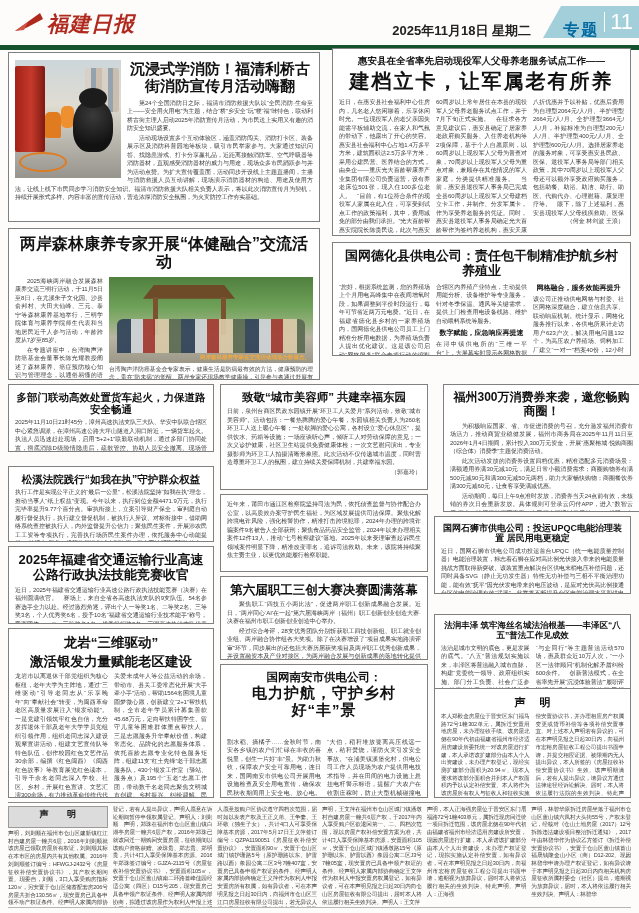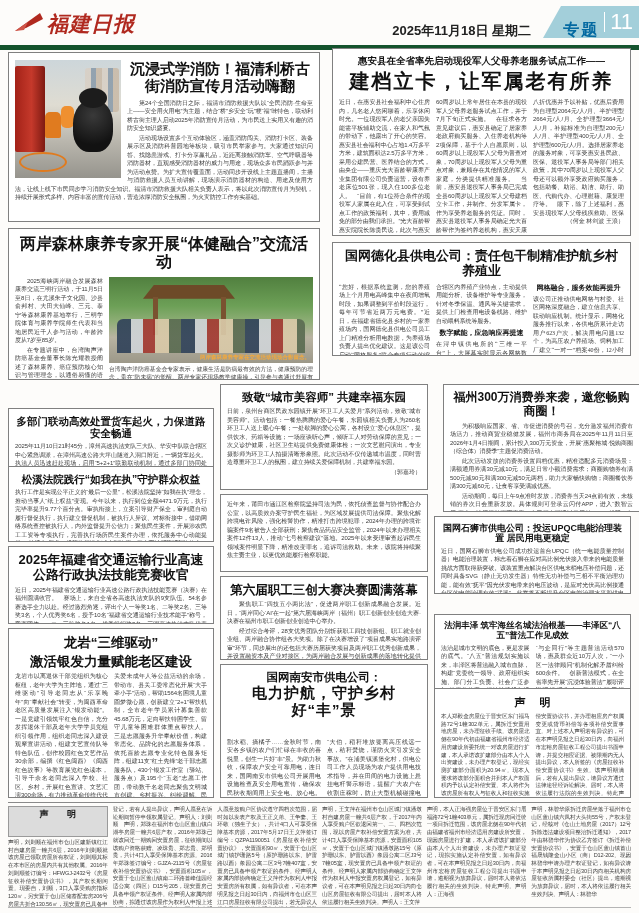--- a/index.html
+++ b/index.html
@@ -62,21 +62,21 @@
   .ly-hl{font-size:13.5px;margin:1px 0 3px;}
   .na-hl1{font-size:11.5px;margin:1px 0 0;}
   .na-hl2{font-size:15px;margin:0 0 19px;letter-spacing:1px;}
   
   .notice-title{font-size:11px;font-weight:bold;text-align:center;letter-spacing:14px;padding-left:14px;margin:1px 0 3px;color:#111;}
   .tiny{font-size:5.6px;line-height:1.38;color:#404040;text-align:justify;letter-spacing:-0.15px;}
   .bottom-band{position:absolute;left:8px;top:802px;width:623px;height:106px;border-top:1.5px solid #8a8a8a;
                border-bottom:1px solid #b5b5b5;padding-top:3px;display:flex;gap:5px;box-sizing:border-box;}
   .bottom-band .bcol{flex:1;min-width:0;overflow:hidden;}
   .bcol .bhd{background:#dcdcdc;border:1px solid #9a9a9a;font-size:9px;font-weight:bold;text-align:center;
-             letter-spacing:8px;padding:1px 0 15px 8px;margin-bottom:2px;color:#111;}
+             letter-spacing:8px;padding:1px 0 6px 8px;margin-bottom:2px;color:#111;}
 </style>
 </head>
 <body>
 
 <div class="page">
 
   <header class="masthead">
     <div class="logo">
       <span>
         <svg width="30" height="22" viewBox="0 0 30 22">
@@ -138,42 +138,42 @@
     <div class="colrow" style="height:132px;">
       <div class="body-t">近日，在惠安县社会福利中心住房内，几名老人悠闲聊着，乐享休闲时光。一位现役军人的老父亲因失能需平板辅助交流，在家人和气氛的带动下，他露出了开心的笑容。　惠安县社会福利中心占地1.4万多平方米，建筑面积达2.5万多平方米，采用公建民营、医养结合的方式，由央企——重庆光大百龄帮康养产业集团有限公司负责运营，设有养老床位501张，现入住100多位老人。　“目前，有1位符合条件的现役军人家属在此入住，可享受到试点工作的政策福利，其中，费用减免的部分由我们承担。”光大百龄帮惠安院院长陈贵民说，此次与惠安县退役军人事务局合作设立现役军人父母养老服务站，旨在关爱现役军人老年父母的生活需求，提供优质的服务保障。　今年6月，惠安县在全省率先启动</div>
       <div class="body-t">60周岁以上常年居住在本县的现役军人父母养老服务试点工作，并于7月下旬正式实施。　在征求各方意见建议后，惠安县确定了居家养老政府购买服务、入住养老机构等2项保障，基于个人自愿原则，以60周岁以上现役军人父母为普查对象，70周岁以上现役军人父母为重点对象，兼顾存在其他情况的军人家庭，分类提供精准服务。　当前，惠安县退役军人事务局已完成全县60周岁以上现役军人父母建档立卡工作，并制作、分发军属卡，作为享受养老服务的凭证。同时，惠安县退役军人事务局确定光大百龄帮作为签约养老机构，惠安天康智慧养老为居家养老政府购买服务签约机构。　按照规定，对于选择入住签约养老机构的，惠安县政府将给予养老费用</div>
       <div>
         <div class="body-t" style="max-height:118px;overflow:hidden;">八折优惠并予以补贴，优惠后费用为自理型2064元/人/月、半护理型2664元/人/月、全护理型3664元/人/月，补贴标准为自理型200元/人/月、半护理型400元/人/月、全护理型600元/人/月。选择居家养老的服务对象，可享受惠安县民政、医保、退役军人事务局等部门相关政策，其中70周岁以上现役军人父母还可以额外享受政府购买服务，包括助餐、助浴、助洁、助行、助医、代购代办、心理慰藉、康复理疗等。　眼下，除了上述福利，惠安县现役军人父母残疾救助、医保全额兜底参保、保险购买等服务政策也已逐渐落到实处，一旦条件成熟，即可付诸实施。　据介绍，下一步，惠安县将针对全县60周岁以上现役军人父母开展集中“大走访”，送相关入户宣传养老服务新政策，让更多人知晓，并鼓励踊跃申报。</div>
         <div class="sig">（何金 林剑波 王浪）</div>
       </div>
     </div>
   </section>
 
-  <section class="abox" style="left:332px;top:242px;width:299px;height:114px;font-family:Liberation Serif, serif;">
+  <section class="abox" style="left:332px;top:242px;width:299px;height:114px;">
     <h2 class="hl dehua-hl">国网德化县供电公司：责任包干制精准护航乡村养殖业</h2>
     <div class="colrow" style="height:106px;">
       <div>
         <div class="body-t">“您好，根据系统监测，您的养殖场上个月用电高峰集中在夜间增氧时段，如果调整到平价时段运行，每年可节省近两万元电费。”近日，在福建省德化县乡村的一家养殖场内，国网德化县供电公司员工上门精准分析用电数据，为养殖场负责人提出优化建议。这是该公司启动“网格服务”联合专项行动的缩影之一。</div>
         <div class="subhead">网格对接，养殖用电更精准</div>
 
       </div>
       <div>
         <div class="body-t">合辖区内养殖产业特点，主动提供用能分析、设备维护等专业服务，针对冬季保温、通风等关键需求，提供上门检查用电设备线路、维护自动喂料系统等服务。</div>
         <div class="subhead">数字赋能，应急响应再提速</div>
         <div class="body-t">在浔中镇供电所的“三维一平台”上，大屏幕实时显示各网格数据与服务动态，能自动识别电压异常、负荷突变，并向网格员发送预警。目前，该公司已为全部网格员配备移动服务终端，实现工单接收、现场处理、结果反馈全流程数字化，依托“平安德化·公众号”随手拍上报问题，确保养殖场通风、供水等关键设备故障得到快速处置。</div>
       </div>
       <div>
         <div class="subhead" style="margin-top:0;">网格融合，服务效能再提升</div>
         <div class="body-t" style="max-height:84px;overflow:hidden;">该公司正推动供电网格与村委、社区网格深度融合，建立信息共享、联动响应机制。统计显示，网格化服务推行以来，各供电所累计走访用户623户次，解决用电问题132个，为高压农户养殖场、饲料加工厂建立“一对一”档案40份，12小时内网上办电受理率保持99%以上。　网格化服务让责任更清晰、响应更迅速、服务更精准。下一步，国网德化县供电公司将健全完善网格服务机制，让每个网格都成为服务乡村振兴的坚强阵地，为现代农业发展提供坚实电力保障。</div>
         <div class="sig">（杨晓锋 李颖艳）</div>
       </div>
     </div>
   </section>
 
-  <section class="abox" style="left:8px;top:384px;width:206px;height:92px;margin-top:24px;">
+  <section class="abox" style="left:8px;top:384px;width:206px;height:68px;">
     <h3 class="hl sm-hl">多部门联动高效处置货车起火，力保道路安全畅通</h3>
     <div class="body-t" style="max-height:52px;">2025年11月10日21时45分，漳州高速执法支队三大队、华安中队联合辖区中心紧急调派，在漳州高速公路大坪山隧道入洞口附近，一辆货车起火。　执法人员迅速赶赴现场，启用“5+2+1”联勤联动机制，通过多部门协同处置，彻底消除D级险情隐患后，疏散管控、协助人员安全撤离、现场管制，引导车辆分流，消防官兵到场后，执法人员配合灭火，约一小时后明火被扑灭。经了解，货车运输合成木板，途中起火，驾驶员停靠无异常报警，明火扑灭后，执法人员协调养护部门清理现场，处置车辆货物，确保安全有序恢复通行。</div>
 
   </section>
 
   <section class="abox" style="left:8px;top:466px;width:206px;height:76px;">
     <h3 class="hl sm-hl">松溪法院践行“如我在执”守护群众权益</h3>
     <div class="body-t" style="max-height:50px;">执行工作是实现公平正义的“最后一公里”，松溪法院坚持“如我在执”理念，推动当事人“纸上权益”变现。今年以来，执行到位金额4471.9万元，执行完毕率提升9.77个百分点。审执衔接上，立案引导财产保全，审判庭自动履行督促执行，执行建立督促机制，被执行人异议、对标衔接中，借助网络系统查控被执行人，内外监督提升公信力；聚焦民生案件，开展涉农民工工资等专项执行，完善执行场所民生案件办理，依托服务中心动能提供“一站通办”服务，规范执行操作减少影响度，切实守护群众权益。</div>
     <div class="sig">（范陈颖 陈伟文）</div>
   </section>

